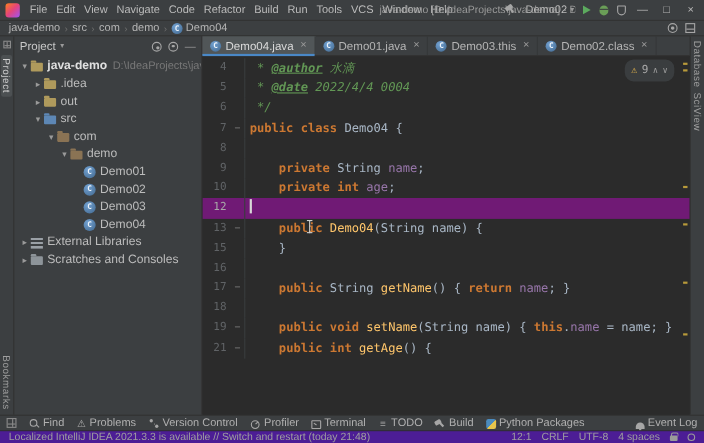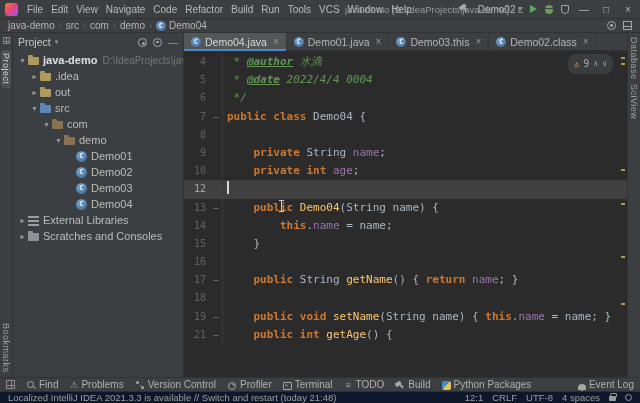--- a/index.html
+++ b/index.html
@@ -76,21 +76,21 @@
   .tabs{height:18px;flex:none;background:#3c3f41;display:flex;border-bottom:1px solid #323232}
   .tab{display:flex;align-items:center;gap:4px;padding:0 7px;font-size:10.5px;color:#b5b5b5;position:relative;border-right:1px solid #353839;cursor:default}
   .tab.active{background:#515658;color:#dadada}
   .tab.active::after{content:"";position:absolute;left:0;right:0;bottom:-1px;height:2px;background:#4a88c7}
   .tab-x{color:#9a9a9a;font-size:10px;margin-left:2px}
   .code{flex:1;position:relative;overflow:hidden;font-family:"DejaVu Sans Mono","Liberation Mono",monospace;font-size:11px;line-height:18.2px;padding-top:2px}
   .crow{display:flex;height:18.2px;white-space:pre;align-items:center}
   .ln{width:26px;flex:none;text-align:right;color:#606366;font-size:10px;padding-right:4px}
   .fold{width:13px;flex:none;text-align:center;color:#7a7a7a;font-size:9px;border-right:1px solid #393c3e;height:100%;line-height:18.2px}
   .ct{flex:1;min-width:0;padding-left:4px}
-  .crow.cur{background:#404040}
+  .crow.cur{background:#701a75}
   .crow.cur .ln{color:#a8a8a8}
   .caret{display:inline-block;width:1.5px;height:13px;background:#d8d8d8;vertical-align:-2px}
   .c-kw{color:#cc7832;font-weight:bold}
   .c-pln{color:#a9b7c6}
   .c-fld{color:#9876aa}
   .c-mtd{color:#ffc66b}
   .c-doc{color:#629755;font-style:italic}
   .c-tag{color:#629755;font-style:italic;font-weight:bold;text-decoration:underline}
   .insp{position:absolute;top:3px;right:14px;display:flex;align-items:center;gap:4px;font-size:10px;color:#a8a8a8;background:rgba(60,63,65,.9);padding:1px 6px;border-radius:8px}
   .insp .w{color:#e8b64c;font-size:9px;font-style:normal}
@@ -118,21 +118,21 @@
   .bi-build::before{content:"";position:absolute;left:0;top:2px;width:6px;height:3.5px;background:#a6a6a6;transform:rotate(-30deg);border-radius:1px}
   .bi-build::after{content:"";position:absolute;left:4px;top:5px;width:5px;height:1.5px;background:#a6a6a6;transform:rotate(45deg)}
   .bi-python{background:linear-gradient(135deg,#4b8bbe 50%,#e6c44c 50%);border-radius:2px;width:9px;height:9px}
   .bi-bell{width:8px;height:6px;background:#a6a6a6;border-radius:4px 4px 0 0;margin-top:2px}
   .bi-bell::after{content:"";position:absolute;left:3px;bottom:-1px;width:2px;height:1px;background:#a6a6a6}
   .bi-grid{border:1px solid #8a8a8a;width:9px;height:9px}
   .bi-grid::before{content:"";position:absolute;left:0;right:0;top:3.5px;height:1px;background:#8a8a8a}
   .bi-grid::after{content:"";position:absolute;top:0;bottom:0;left:3.5px;width:1px;background:#8a8a8a}
 
   
-  .statusbar{height:12px;background:#0f172a;border-top:1px solid #2f2f2f;display:flex;align-items:center;padding:0 8px;font-size:9.5px;color:#9f9f9f;white-space:nowrap}
+  .statusbar{height:12px;background:#4c1d95;border-top:1px solid #2f2f2f;display:flex;align-items:center;padding:0 8px;font-size:9.5px;color:#9f9f9f;white-space:nowrap}
   .sright{margin-left:auto;display:flex;gap:9px;align-items:center}
   .lock{width:7px;height:5px;background:#9a9a9a;position:relative;border-radius:1px;margin-top:1px}
   .lock::before{content:"";position:absolute;top:-3px;left:1px;width:5px;height:3px;border:1px solid #9a9a9a;border-bottom:none;border-radius:2px 2px 0 0}
   .sdot{width:7px;height:7px;border:1px solid #9a9a9a;border-radius:50%}
 </style>
 </head>
 <body>
 
 <div class="titlebar">
   <div class="logo"></div>
@@ -310,21 +310,20 @@
       <div id="lines">
           <div class="crow"><span class="ln">4</span><span class="fold"></span><span class="ct"><span class="c-doc"> * </span><span class="c-tag">@author</span><span class="c-doc"> 水滴</span></span></div>
           <div class="crow"><span class="ln">5</span><span class="fold"></span><span class="ct"><span class="c-doc"> * </span><span class="c-tag">@date</span><span class="c-doc"> 2022/4/4 0004</span></span></div>
           <div class="crow"><span class="ln">6</span><span class="fold"></span><span class="ct"><span class="c-doc"> */</span></span></div>
           <div class="crow"><span class="ln">7</span><span class="fold">−</span><span class="ct"><span class="c-kw">public class </span><span class="c-pln">Demo04 {</span></span></div>
           <div class="crow"><span class="ln">8</span><span class="fold"></span><span class="ct"></span></div>
           <div class="crow"><span class="ln">9</span><span class="fold"></span><span class="ct"><span class="c-pln">    </span><span class="c-kw">private </span><span class="c-pln">String </span><span class="c-fld">name</span><span class="c-pln">;</span></span></div>
           <div class="crow"><span class="ln">10</span><span class="fold"></span><span class="ct"><span class="c-pln">    </span><span class="c-kw">private int </span><span class="c-fld">age</span><span class="c-pln">;</span></span></div>
           <div class="crow cur"><span class="ln">12</span><span class="fold"></span><span class="ct"><span class="caret"></span></span></div>
           <div class="crow"><span class="ln">13</span><span class="fold">−</span><span class="ct"><span class="c-pln">    </span><span class="c-kw">public </span><span class="c-mtd">Demo04</span><span class="c-pln">(String name) {</span></span></div>
-          <div class="crow"><span class="ln">14</span><span class="fold"></span><span class="ct"><span class="c-pln">        </span><span class="c-kw">this</span><span class="c-pln">.</span><span class="c-fld">name</span><span class="c-pln"> = name;</span></span></div>
           <div class="crow"><span class="ln">15</span><span class="fold"></span><span class="ct"><span class="c-pln">    }</span></span></div>
           <div class="crow"><span class="ln">16</span><span class="fold"></span><span class="ct"></span></div>
           <div class="crow"><span class="ln">17</span><span class="fold">−</span><span class="ct"><span class="c-pln">    </span><span class="c-kw">public </span><span class="c-pln">String </span><span class="c-mtd">getName</span><span class="c-pln">() { </span><span class="c-kw">return </span><span class="c-fld">name</span><span class="c-pln">; }</span></span></div>
           <div class="crow"><span class="ln">18</span><span class="fold"></span><span class="ct"></span></div>
           <div class="crow"><span class="ln">19</span><span class="fold">−</span><span class="ct"><span class="c-pln">    </span><span class="c-kw">public void </span><span class="c-mtd">setName</span><span class="c-pln">(String name) { </span><span class="c-kw">this</span><span class="c-pln">.</span><span class="c-fld">name</span><span class="c-pln"> = name; }</span></span></div>
           <div class="crow"><span class="ln">21</span><span class="fold">−</span><span class="ct"><span class="c-pln">    </span><span class="c-kw">public int </span><span class="c-mtd">getAge</span><span class="c-pln">() {</span></span></div>
         </div>
       <div class="insp">
         <span class="w">⚠</span>
         <span>9</span>

